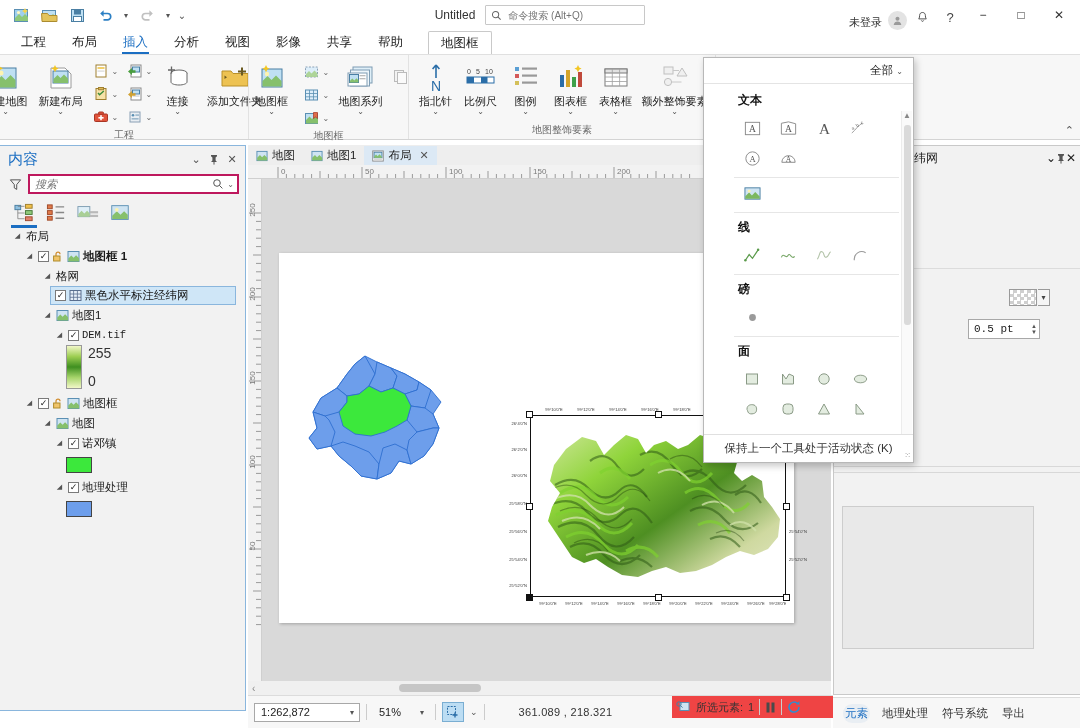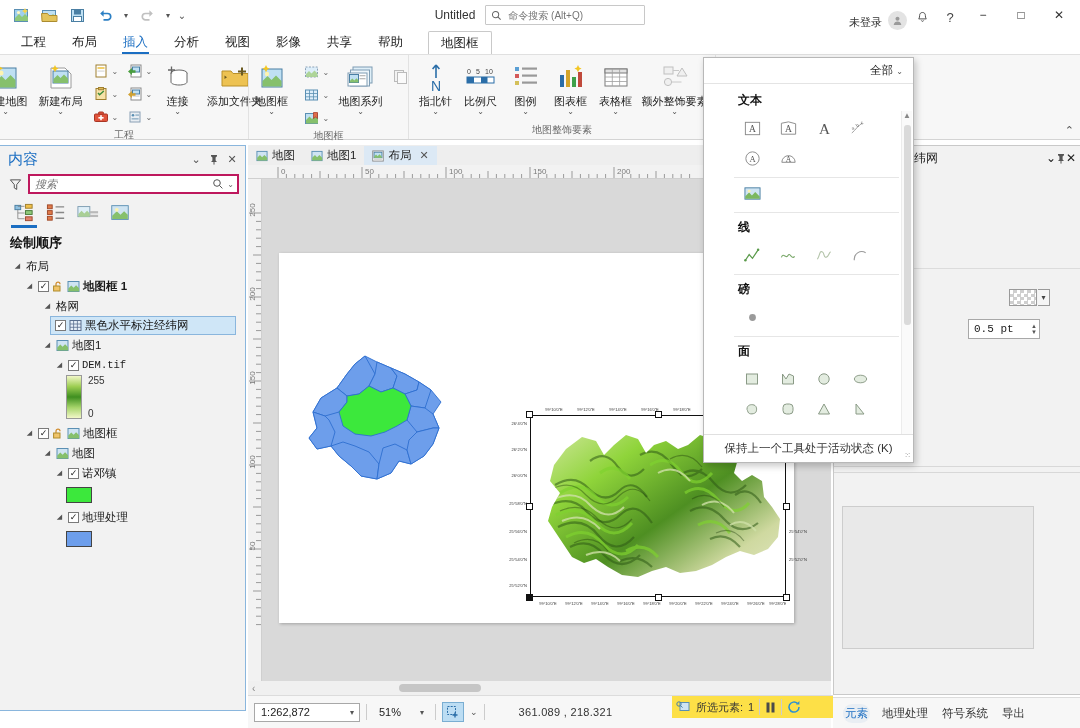--- a/index.html
+++ b/index.html
@@ -126,21 +126,21 @@
   .trow { display:flex; align-items:center; height:20px; gap:3px; white-space:nowrap; }
   .trow.sel { background:#cfe6f7; border:1px solid #8ab6dd; height:19px; }
   .tri { width:11px; text-align:center; font-size:7px; color:#555; cursor:pointer; }
   .cbx {
     width:11px; height:11px; border:1px solid #7a7a7a; background:#fff;
     display:flex; align-items:center; justify-content:center; font-size:9px; color:#222; cursor:pointer;
     line-height:9px;
   }
   .swatch-grad { width:16px; height:44px; border:1px solid #999; }
   .swatch-box { width:22px; height:14px; border:1px solid #444; }
-  .legend-val { font-size:10px; color:#333; }
+  .legend-val { font-size:14px; color:#333; }
 
   
   .viewtabs {
     position:absolute; left:248px; top:145px; width:583px; height:20px;
     background:#eeeeee; display:flex; align-items:flex-end;
   }
   .vtab {
     display:flex; align-items:center; gap:4px; height:19px; padding:0 8px;
     font-size:11.5px; color:#222; cursor:pointer;
   }
@@ -683,21 +683,20 @@
           </svg>
       </div>
       <div class="lp-tab">
         <svg width="22" height="20" viewBox="0 0 24 20">
             <rect x="3" y="2" width="18" height="15" fill="#cfe4f2" stroke="#5a8fb3"></rect>
             <path d="M3.5 13l5-5 4 4 4-4 4 4V16.5h-17z" fill="#86c06c"></path>
             <circle cx="8.5" cy="6.5" r="2" fill="#fdf3b0"></circle>
           </svg>
       </div>
     </div>
-    <div class="lp-heading">绘制顺序</div>
 
     <div class="tree">
 
       <div class="trow" style="padding-left:8px;">
         <span class="tri">◢</span>
         <span>布局</span>
       </div>
 
       <div class="trow" style="padding-left:20px;">
         <span class="tri">◢</span>
@@ -1127,21 +1126,21 @@
       <svg width="14" height="14" viewBox="0 0 14 14">
           <rect x="1.5" y="1.5" width="8" height="8" fill="none" stroke="#2b6ea8" stroke-dasharray="2 1.2"></rect>
           <path d="M9 7.5v5M6.5 10h5" stroke="#2b6ea8" stroke-width="1.4"></path>
         </svg>
     </div>
     <span style="font-size:9px;color:#555;cursor:pointer;">⌄</span>
     <div class="sb-sep"></div>
     <div class="coords">361.089 , 218.321</div>
   </div>
 
-  <div style="position:absolute;left:672px;top:695px;width:161px;height:23px;background:#fde047;border-top:1px solid #dcdcdc;display:flex;align-items:center;gap:5px;padding-left:4px;">
+  <div style="position:absolute;left:672px;top:695px;width:161px;height:23px;background:#ef4444;border-top:1px solid #dcdcdc;display:flex;align-items:center;gap:5px;padding-left:4px;">
     <span>
       <svg width="15" height="14" viewBox="0 0 15 14">
           <rect x="4" y="2.5" width="9" height="8" fill="#cfe4f2" stroke="#5a8fb3"></rect>
           <circle cx="3" cy="4" r="2.2" fill="none" stroke="#4a7fa3"></circle>
           <path d="M4.5 5.6l2 2" stroke="#4a7fa3"></path>
         </svg>
     </span>
     <span style="font-size:11px;color:#333;">所选元素:</span>
     <span style="font-size:11px;color:#333;">1</span>
     <span class="sb-sep"></span>

